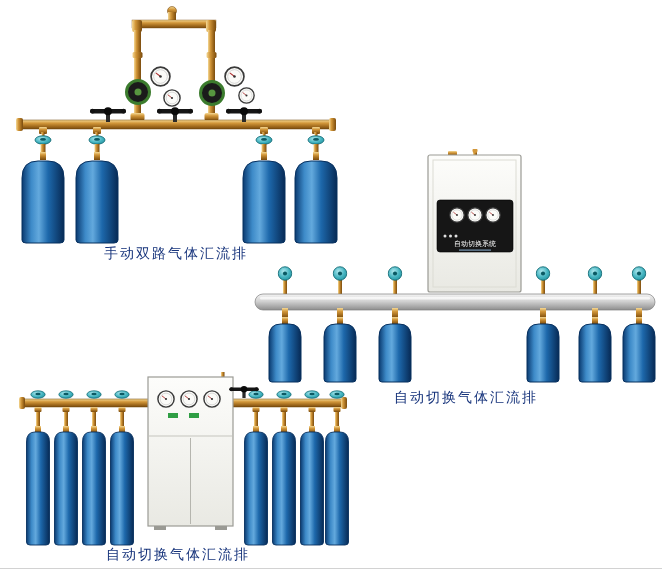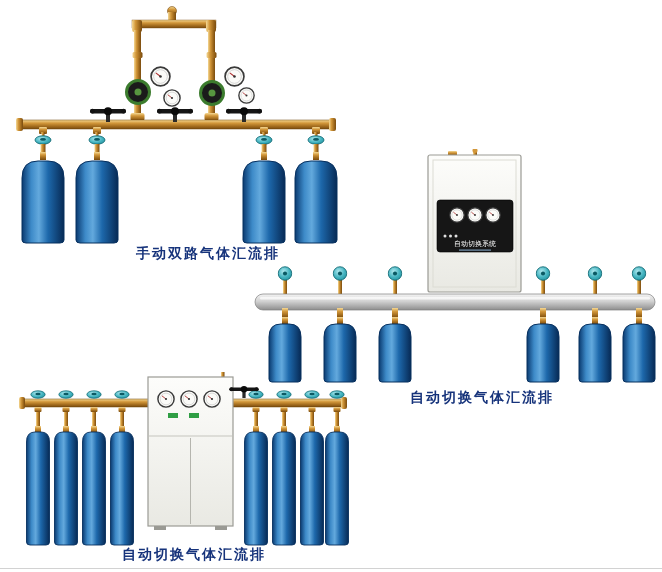--- a/index.html
+++ b/index.html
@@ -1,21 +1,21 @@
 <!DOCTYPE html>
 <html><head>
 <meta charset="utf-8">
 <style>
   * { margin:0; padding:0; box-sizing:border-box; }
   html,body { width:662px; height:572px; background:#ffffff; overflow:hidden;
               font-family:"Liberation Sans", sans-serif; }
   .stage { position:relative; width:662px; height:572px; background:#ffffff; }
   .art { position:absolute; }
-  .caption { position:absolute; font-weight:bold; font-size:14px; letter-spacing:2px;
-             color:#16337b; text-align:right; white-space:nowrap;
+  .caption { position:absolute; font-weight:normal; font-size:14px; letter-spacing:2px;
+             color:#16337b; text-align:left; white-space:nowrap;
              font-family:"Liberation Sans", sans-serif; }
   .hairline { position:absolute; left:0; top:568px; width:662px; height:1px; background:#d2d2d2; }
   svg text { font-family:"Liberation Sans", sans-serif; }
 </style>
 </head>
 <body>
 
 <div class="stage">
 
   <svg width="0" height="0" style="position:absolute" aria-hidden="true">

